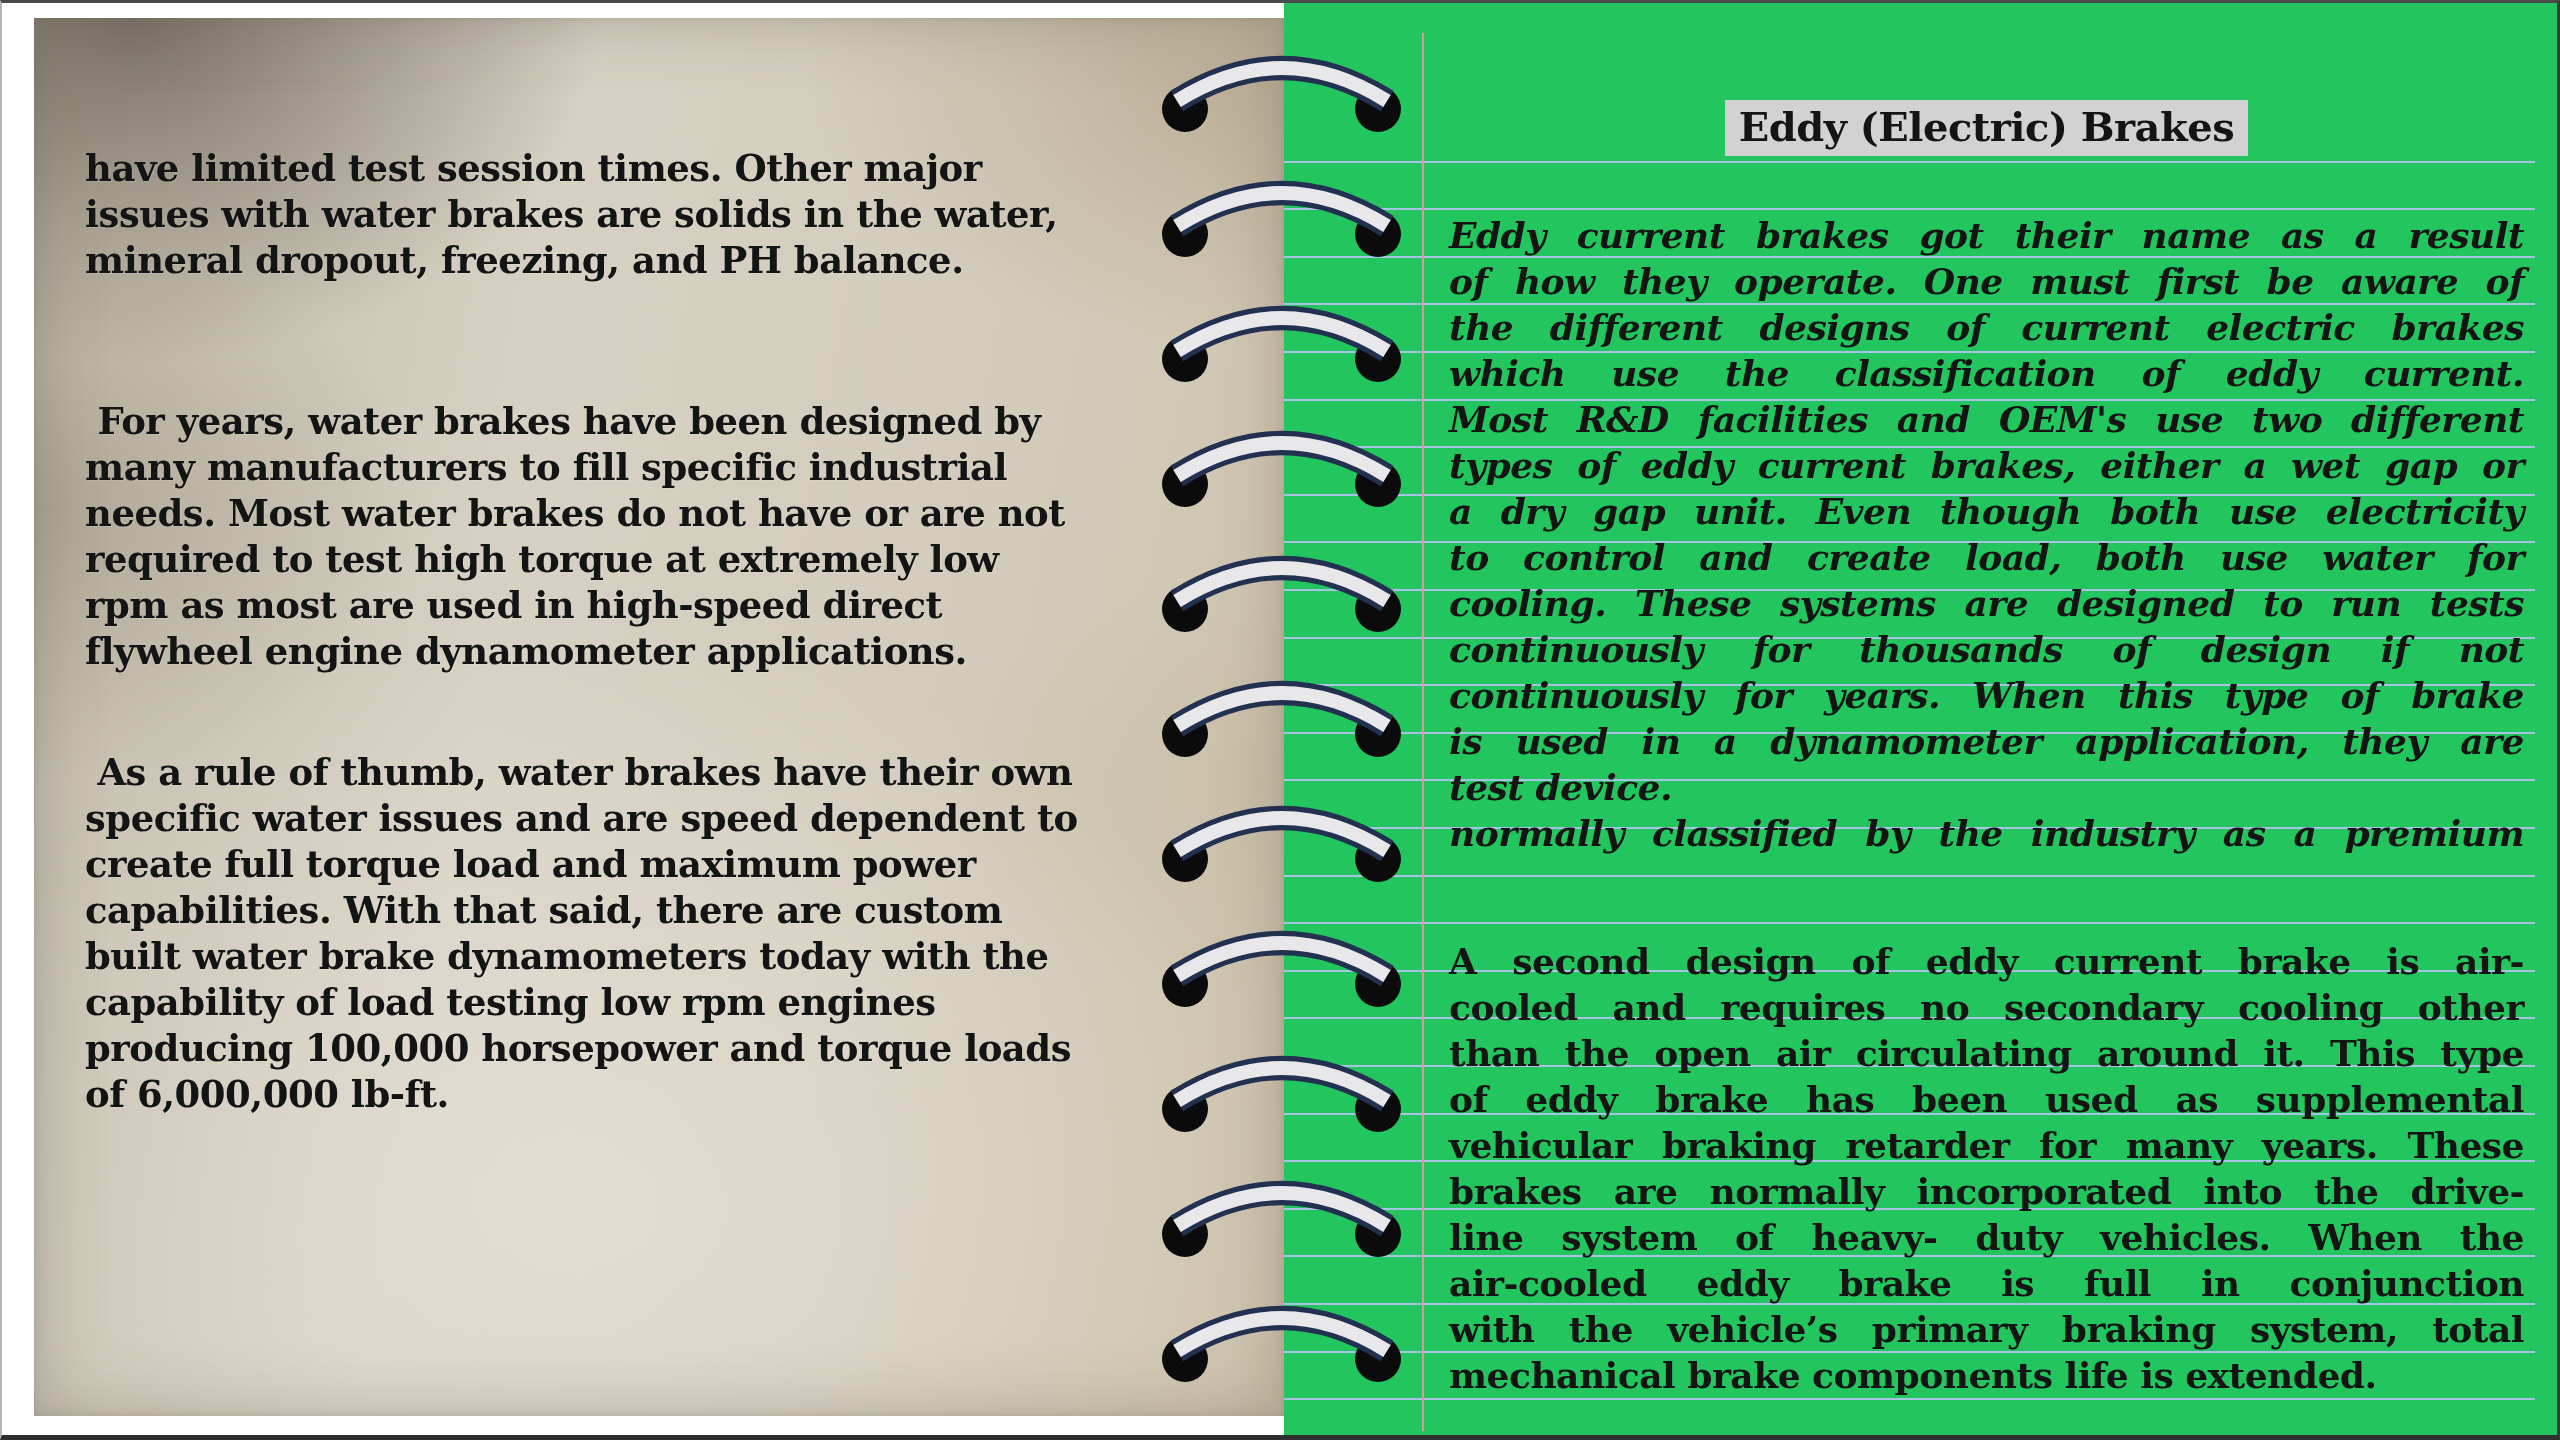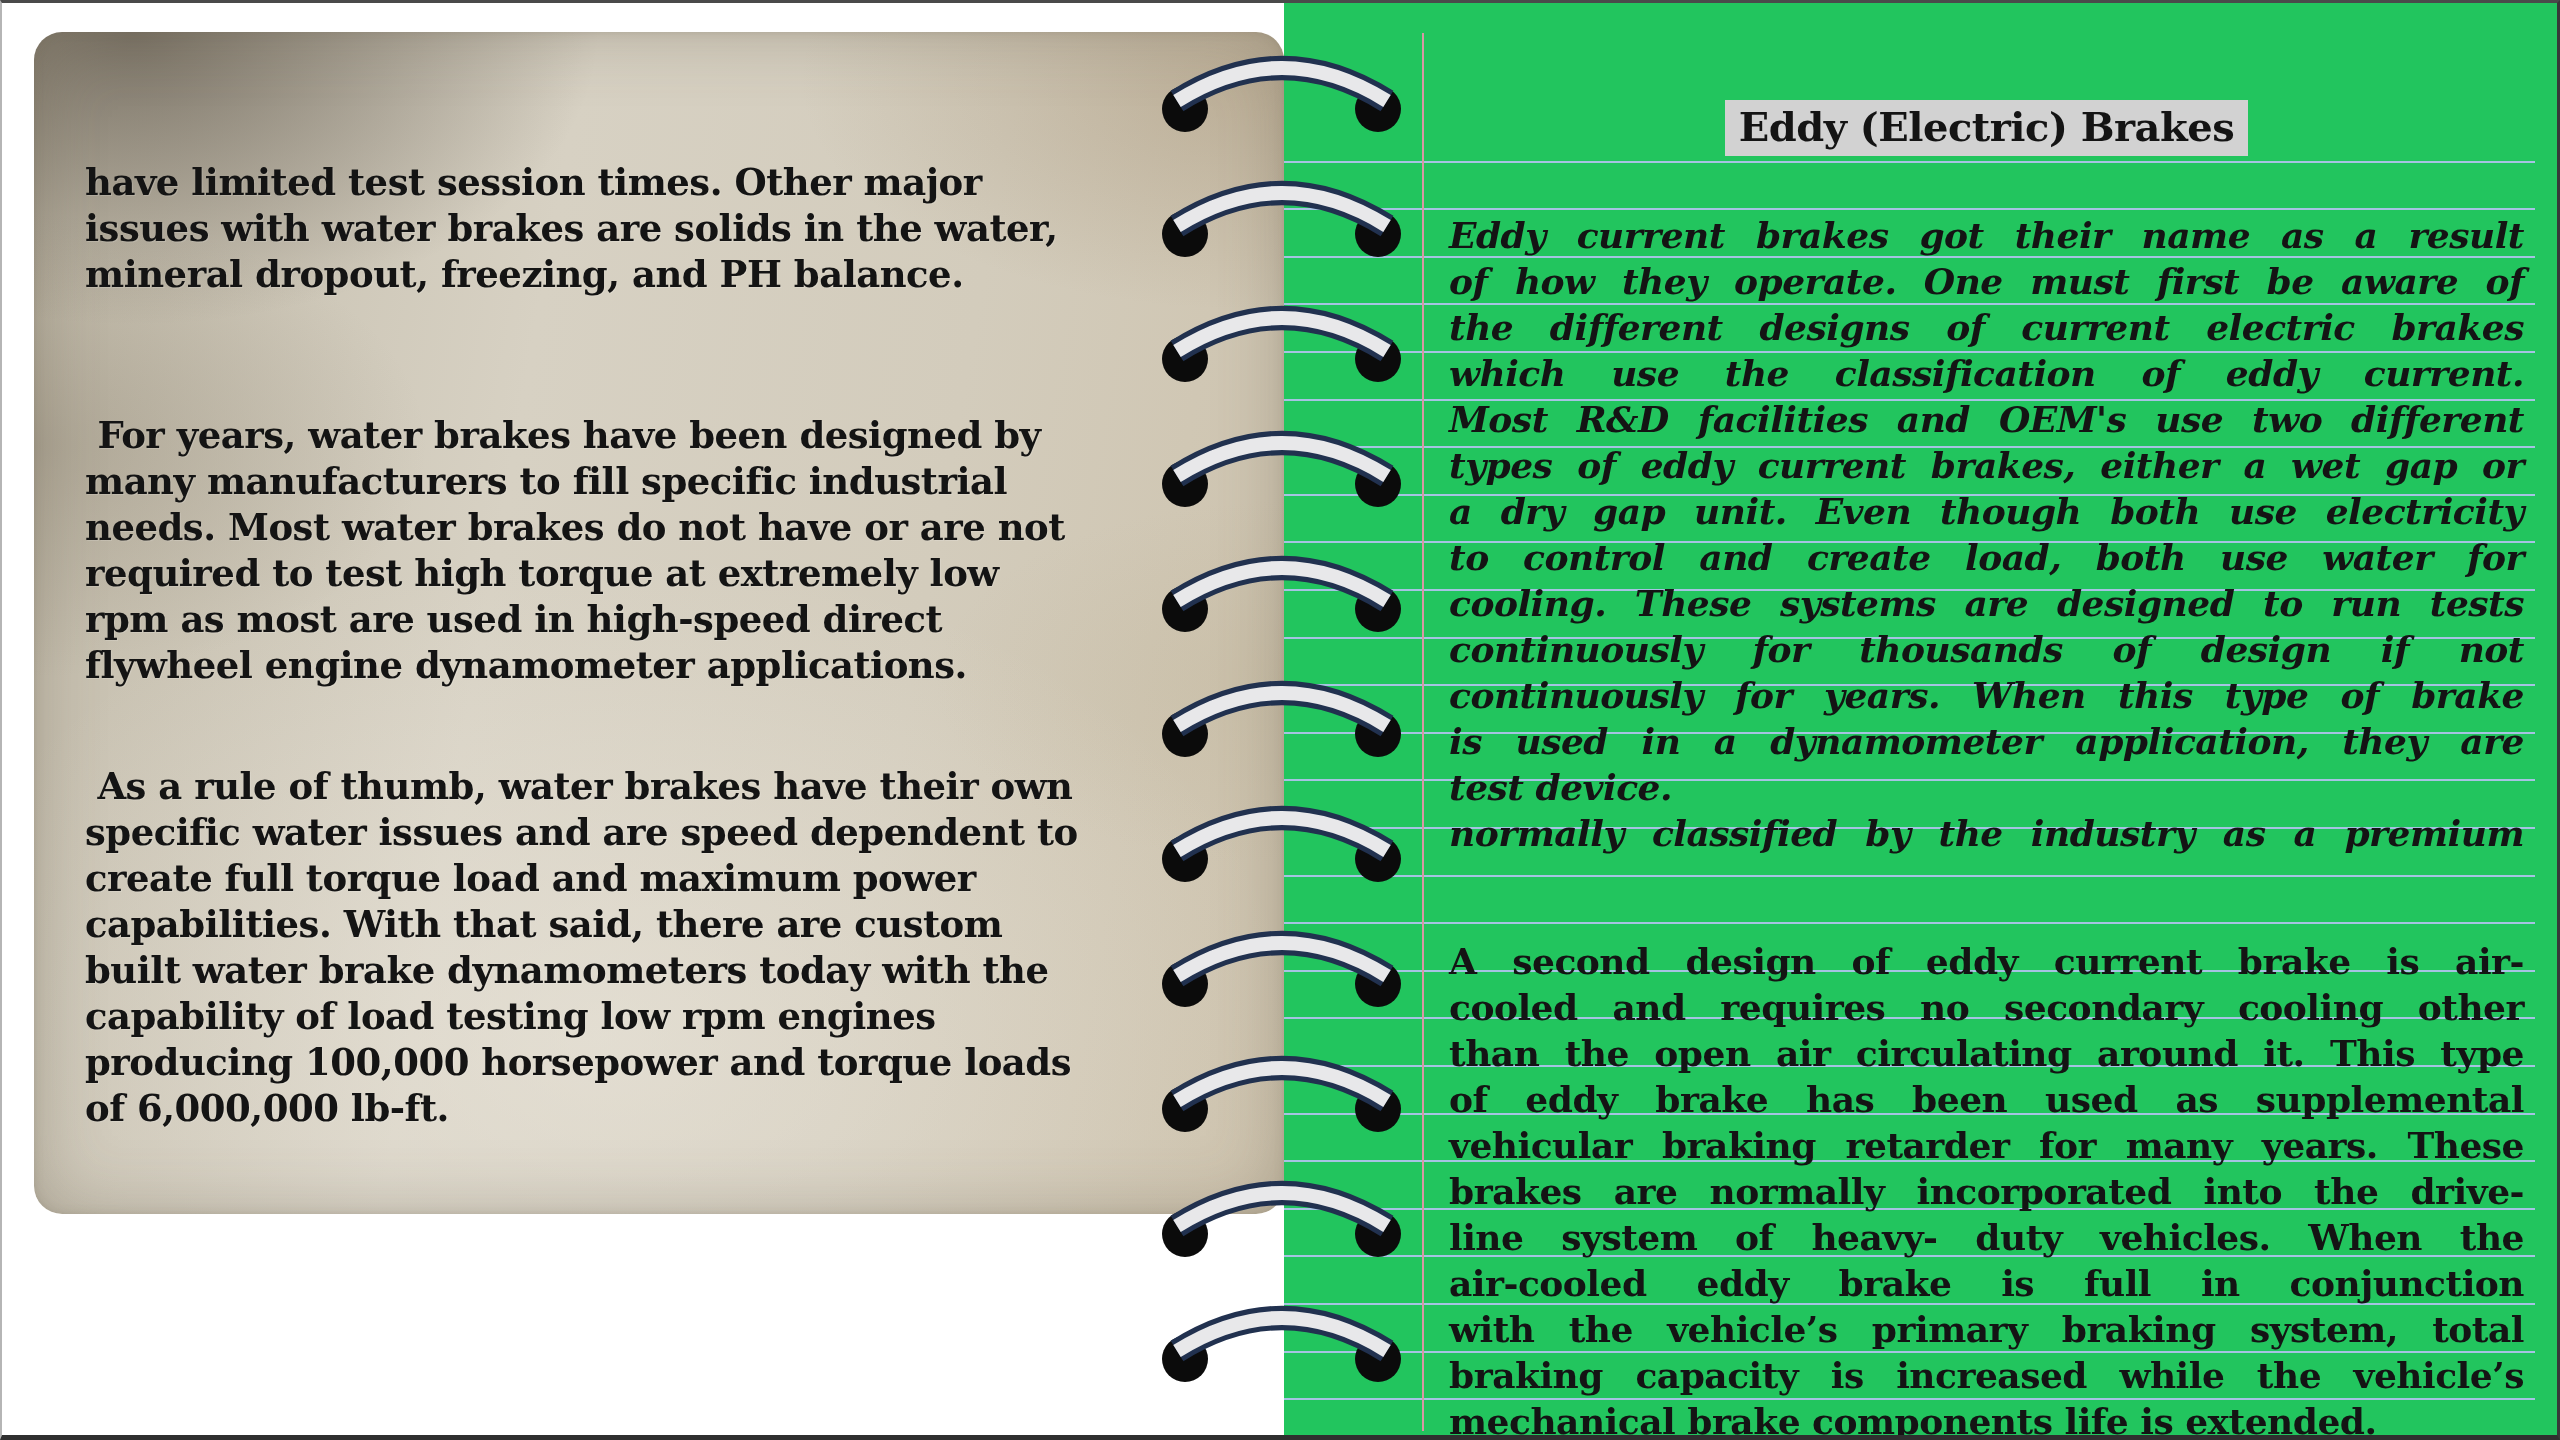--- a/index.html
+++ b/index.html
@@ -11,31 +11,30 @@
     box-sizing:border-box;
     border-top:3px solid #4a4a4a;
     border-bottom:5px solid #2f2f2f;
     border-left:2px solid #b5b5b5;
     border-right:3px solid #383838;
     font-family:"DejaVu Serif","Liberation Serif",serif;
   }
 
   
   #left-page{
-    position:absolute;left:32px;top:29px;width:1250px;height:1182px;
+    position:absolute;left:32px;top:15px;width:1250px;height:1398px;
     background-color:#cfc8b8;
     background-image:
       radial-gradient(ellipse 60% 40% at 8% 0%,  rgba(62,54,44,.55), rgba(62,54,44,0) 62%),
       radial-gradient(ellipse 45% 28% at 0% 35%, rgba(118,108,90,.30), rgba(118,108,90,0) 70%),
       radial-gradient(ellipse 55% 30% at 97% 4%, rgba(150,128,96,.35), rgba(150,128,96,0) 65%),
       radial-gradient(ellipse 40% 22% at 100% 55%, rgba(190,178,150,.30), rgba(190,178,150,0) 70%),
       radial-gradient(ellipse 75% 55% at 45% 85%, rgba(240,236,227,.50), rgba(240,236,227,0) 75%),
       linear-gradient(100deg,#c2bbaa 0%,#d7d1c3 38%,#d3ccbc 68%,#cdc2ac 100%);
     box-shadow:inset 0 0 70px rgba(85,75,58,.30), inset 0 0 10px rgba(120,110,90,.25);
-    border-radius:28px;
   }
   .lpara{
     position:absolute;left:51px;width:1095px;
     font-size:37px;font-weight:bold;line-height:46px;
     letter-spacing:-0.5px;color:var(--ink);
     white-space:pre-wrap;
     text-shadow:1px 1px 0 rgba(255,255,255,.15);
   }
   #lpara-0{top:127px;}
   #lpara-1{top:380px;}
@@ -133,21 +132,20 @@
     <div class="rpara" id="rpara-1">
         <div class="rline">A second design of eddy current brake is air-</div>
         <div class="rline">cooled and requires no secondary cooling other</div>
         <div class="rline">than the open air circulating around it. This type</div>
         <div class="rline">of eddy brake has been used as supplemental</div>
         <div class="rline">vehicular braking retarder for many years. These</div>
         <div class="rline">brakes are normally incorporated into the drive-</div>
         <div class="rline">line system of heavy- duty vehicles. When the</div>
         <div class="rline">air-cooled eddy brake is full in conjunction</div>
         <div class="rline">with the vehicle’s primary braking system, total</div>
-        <div class="rline">braking capacity is increased while the vehicle’s</div>
         <div class="rline line-last">mechanical brake components life is extended.</div>
       </div>
   </div>
 
   <svg id="binding-svg" viewBox="0 0 360 1440">
       <g>
         <circle cx="83" cy="106" r="23" fill="#0b0b0b"></circle>
         <circle cx="276" cy="106" r="23" fill="#0b0b0b"></circle>
         <path d="M 75 98 Q 180 32 285 98" fill="none" stroke="#21314f" stroke-width="24"></path>
         <path d="M 75 98 Q 180 32 285 98" fill="none" stroke="#e8e8ea" stroke-width="14"></path>

